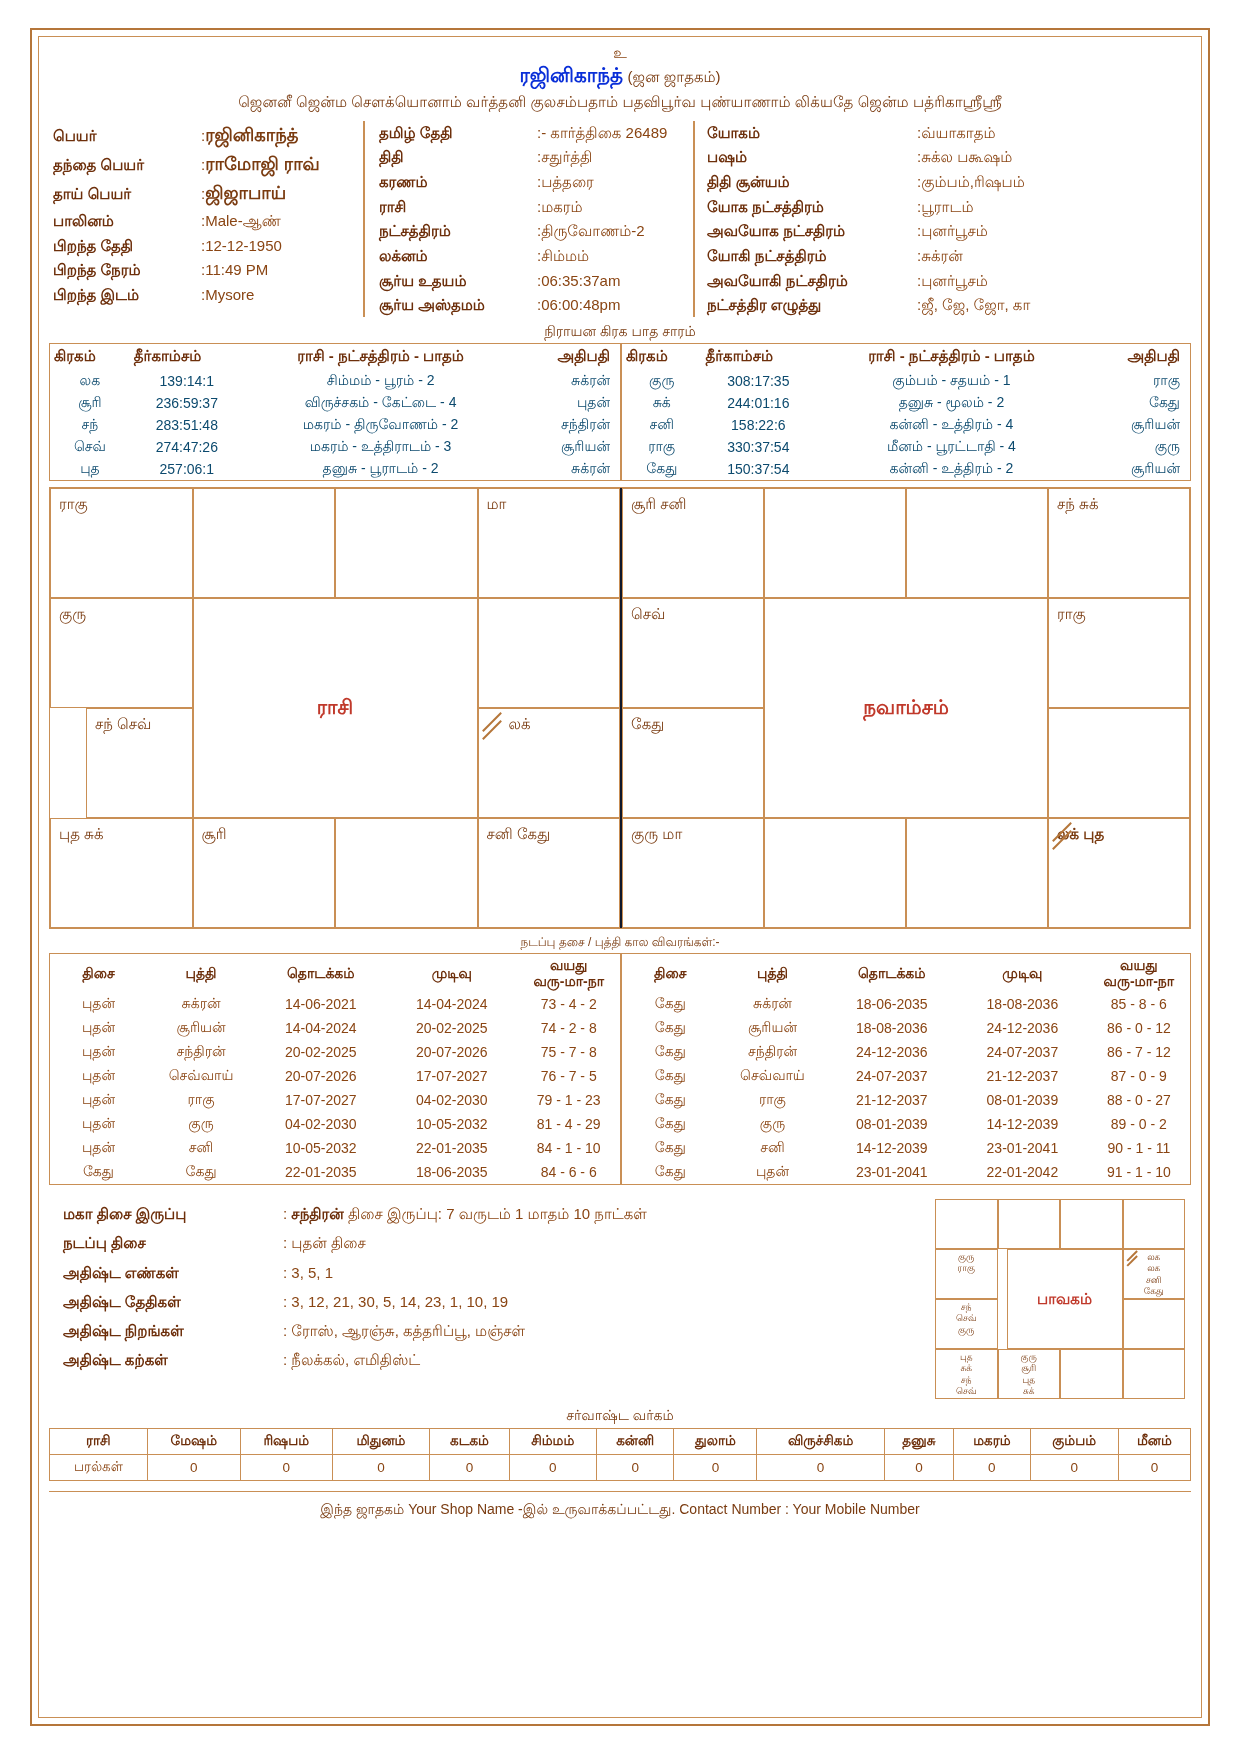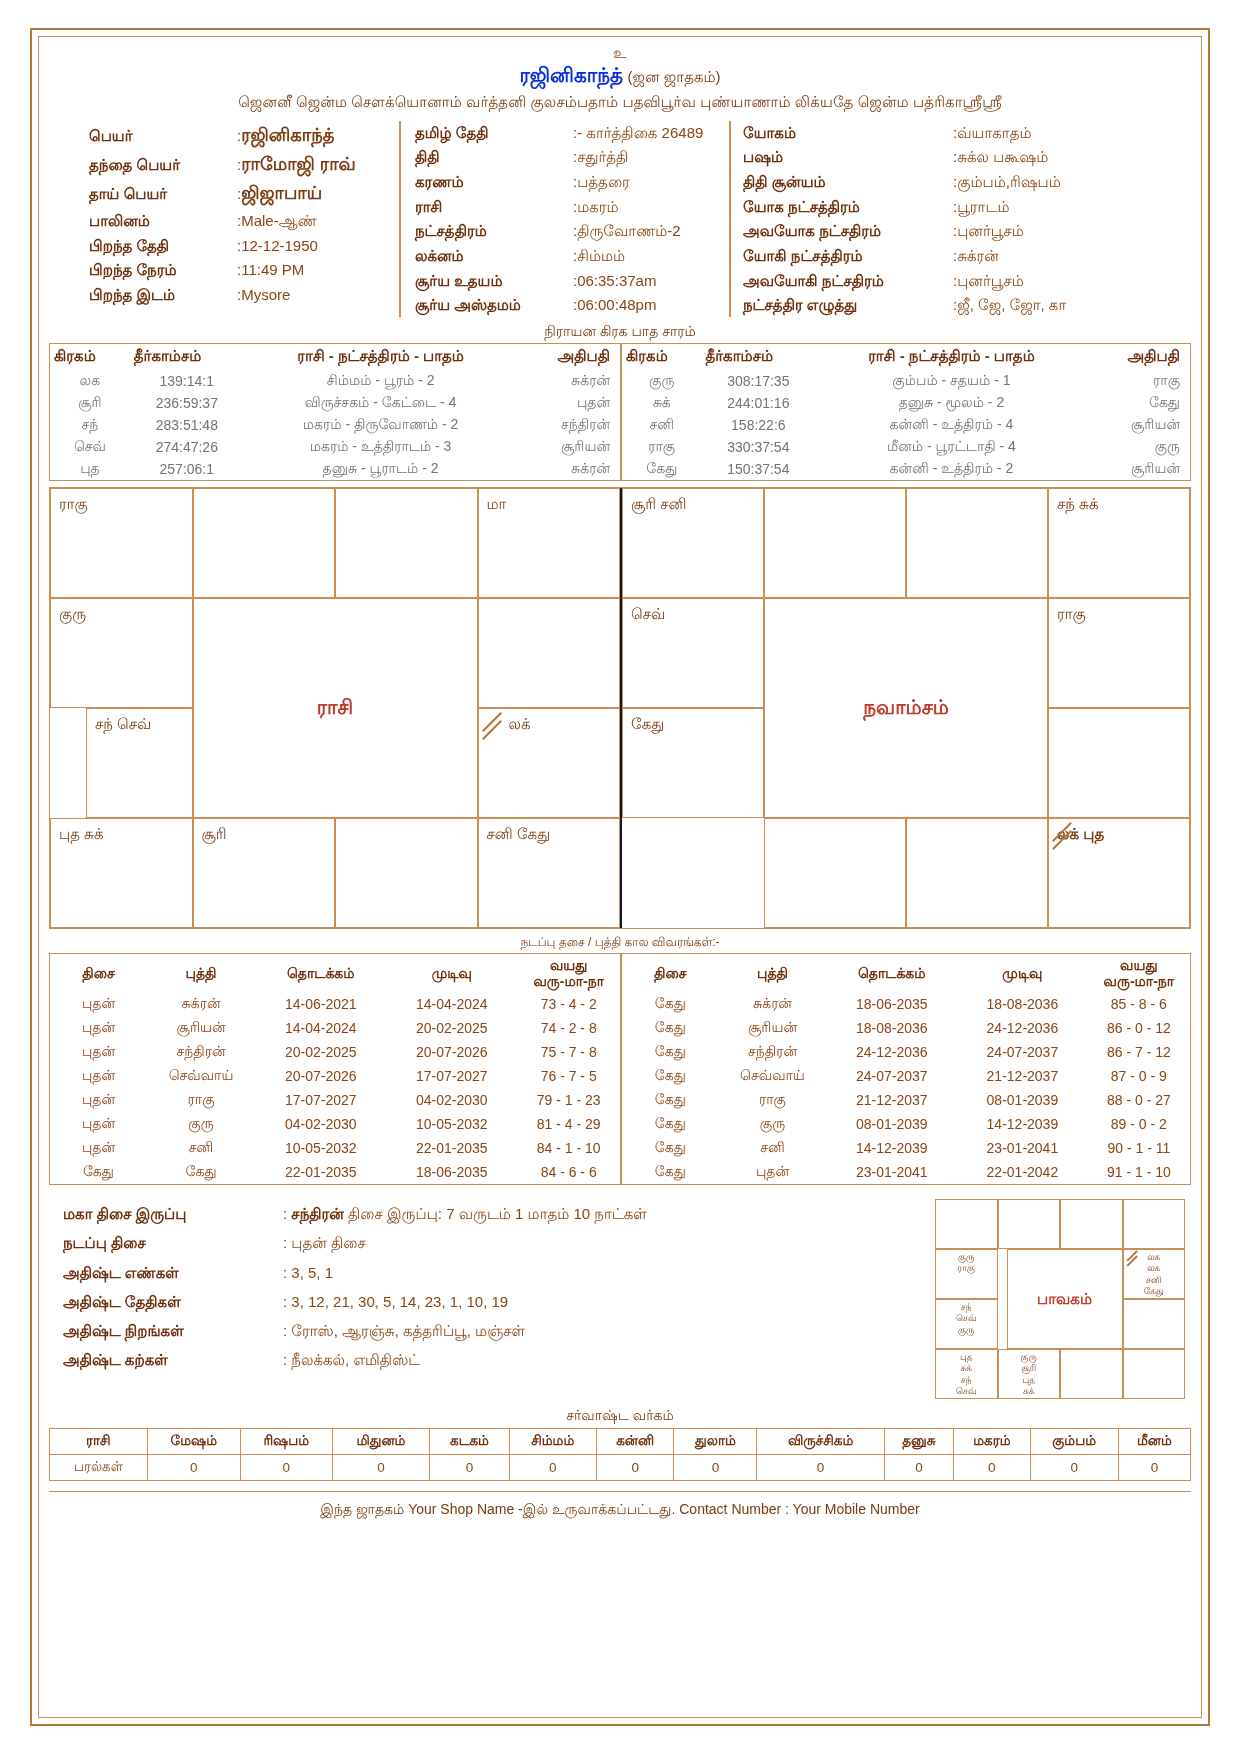--- a/index.html
+++ b/index.html
@@ -36,21 +36,21 @@
   .sanskrit-line {
     text-align: center; font-size: 15px; color: #7a3b10;
     margin-top: 4px; letter-spacing: .1px;
   }
 
   
   .details {
     display: flex; margin-top: 8px; padding: 0 4px;
   }
   .dcol { display: flex; flex-direction: column; gap: 1px; }
-  .dcol.c1 { width: 310px; margin-left: 36px; }
+  .dcol.c1 { width: 310px; }
   .dcol.c2 { width: 330px; border-left: 2px solid #c98f55; padding-left: 14px; }
   .dcol.c3 { width: 1fr; flex: 1; border-left: 2px solid #c98f55; padding-left: 12px; }
   .drow { display: flex; align-items: baseline; font-size: 15px; line-height: 1.58; }
   .dlabel { font-weight: bold; color: #6d2f0b; white-space: nowrap; }
   .dval { color: #8a4513; white-space: nowrap; }
   .c1 .dlabel { width: 148px; }
   .c1 .dval { }
   .c1 .dval.big { font-size: 18px; font-weight: bold; color: #7a3b10; }
   .c2 .dlabel { width: 158px; }
   .c3 .dlabel { width: 210px; }
@@ -62,21 +62,21 @@
     border: 1px solid #c98f55;
   }
   .graha-half { width: 50%; }
   .graha-half + .graha-half { border-left: 2px solid #c98f55; }
   table.graha { width: 100%; border-collapse: collapse; font-size: 14px; }
   table.graha th {
     font-weight: bold; color: #6d2f0b; font-size: 15px;
     padding: 3px 4px; text-align: center; white-space: nowrap;
   }
   table.graha td {
-    padding: 2px 4px; color: #737373; text-align: center; white-space: nowrap;
+    padding: 2px 4px; color: #0c4a6e; text-align: center; white-space: nowrap;
   }
   .g-c1 { width: 14%; text-align: center !important; }
   .g-c2 { width: 20%; text-align: center !important; }
   .g-c3 { width: 48%; }
   .g-c4 { width: 18%; text-align: right !important; padding-right: 10px !important; }
   table.graha th.g-c1, table.graha th.g-c2 { text-align: left !important; }
 
   
   .charts {
     display: flex; margin-top: 6px;
@@ -437,20 +437,21 @@
     <div class="chart" id="navamsam-chart">
             <div class="cell" style="grid-area: 1 / 1;">சூரி சனி</div>
             <div class="cell" style="grid-area: 1 / 2;"></div>
             <div class="cell" style="grid-area: 1 / 3;"></div>
             <div class="cell" style="grid-area: 1 / 4;">சந் சுக்</div>
             <div class="cell" style="grid-area: 2 / 1;">செவ்</div>
             <div class="cell center">நவாம்சம்</div>
             <div class="cell" style="grid-area: 2 / 4;">ராகு</div>
             <div class="cell" style="grid-area: 3 / 1;">கேது</div>
             <div class="cell" style="grid-area: 3 / 4;"></div>
+            <div class="cell" style="grid-area: 4 / 1;">குரு மா</div>
             <div class="cell" style="grid-area: 4 / 2;"></div>
             <div class="cell" style="grid-area: 4 / 3;"></div>
             <div class="cell lagna-slash" style="grid-area: 4 / 4;  font-weight: bold;">லக் புத</div>
           </div>
   </div>
 
   <div class="dasa-title">நடப்பு தசை / புத்தி கால விவரங்கள்:-</div>
   <div class="dasa-wrap">
     <div class="dasa-half">
       <table class="dasa">

